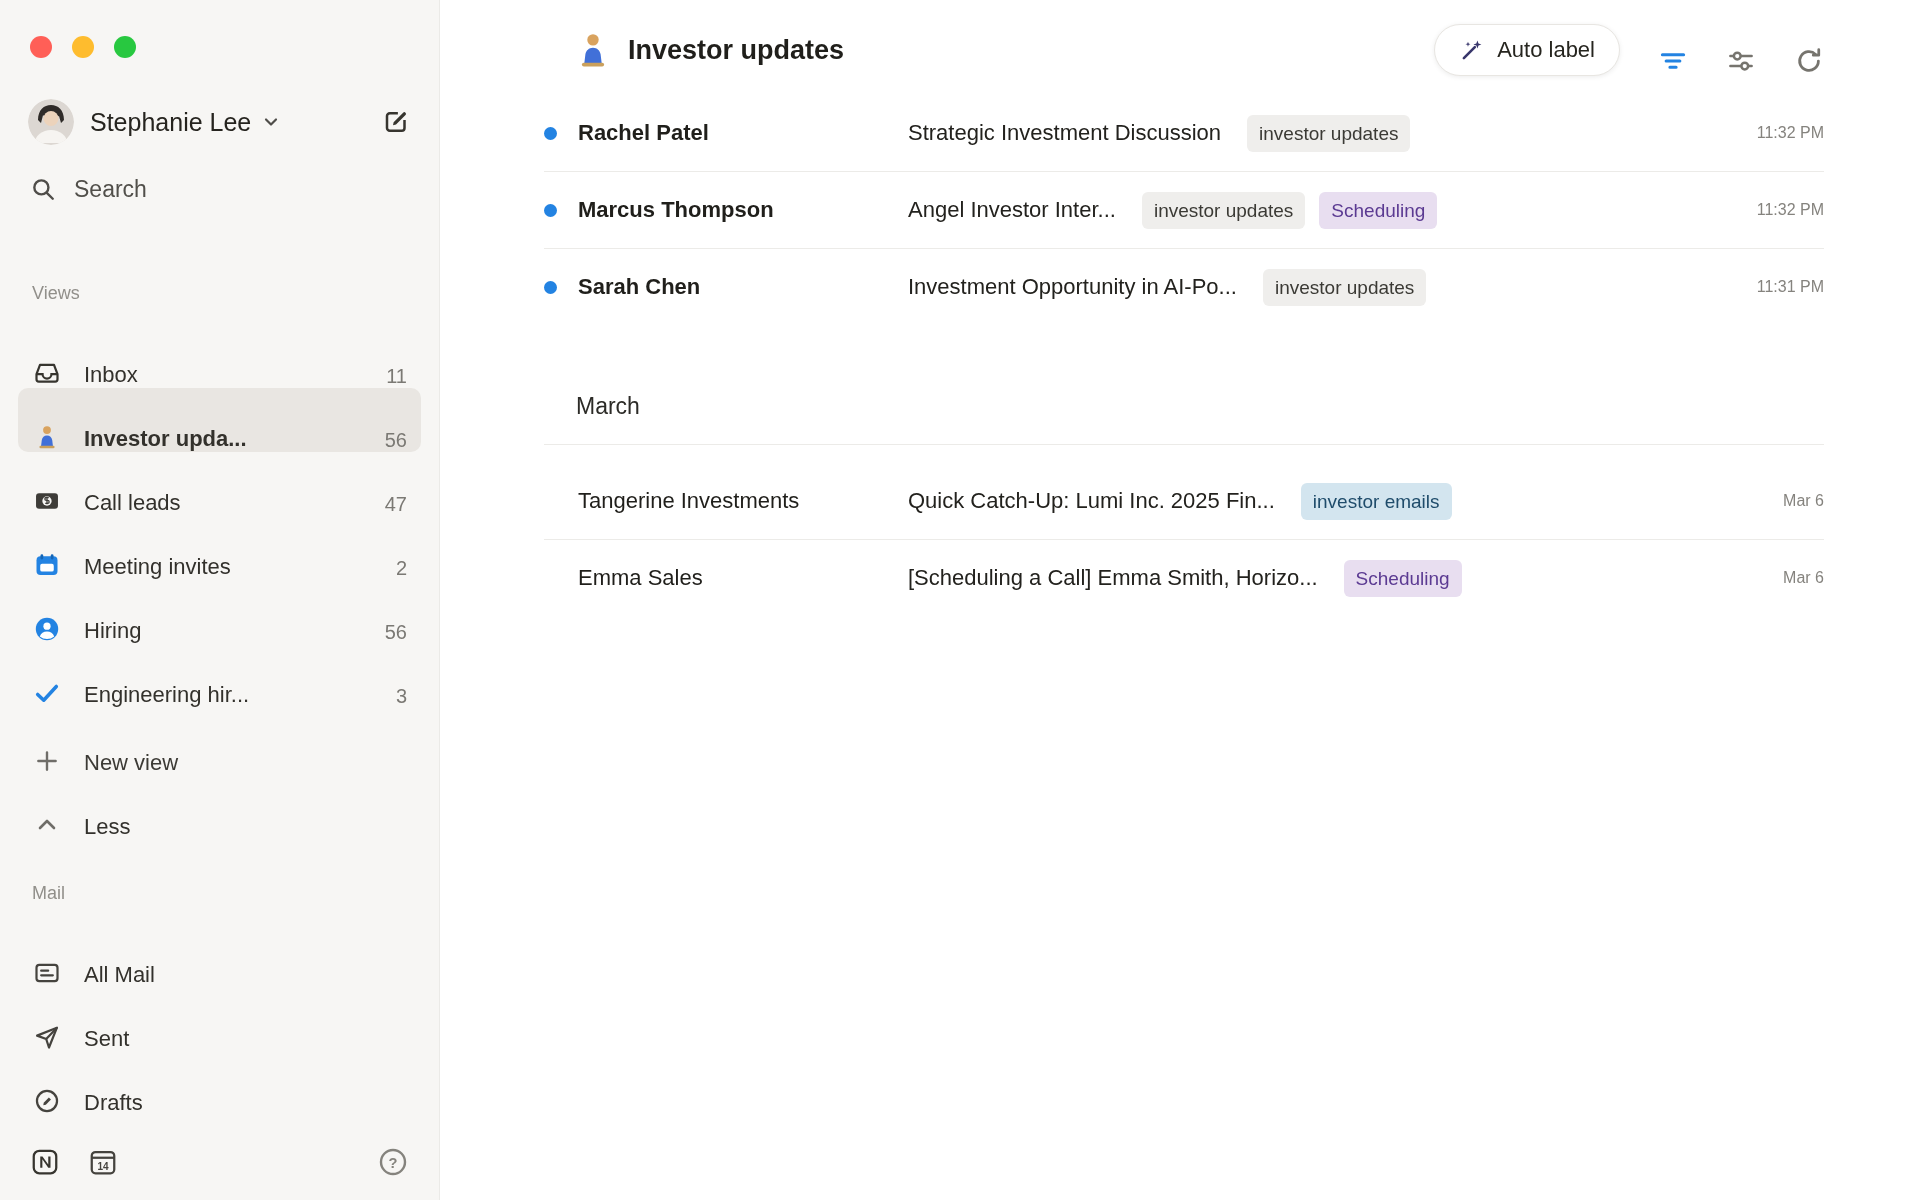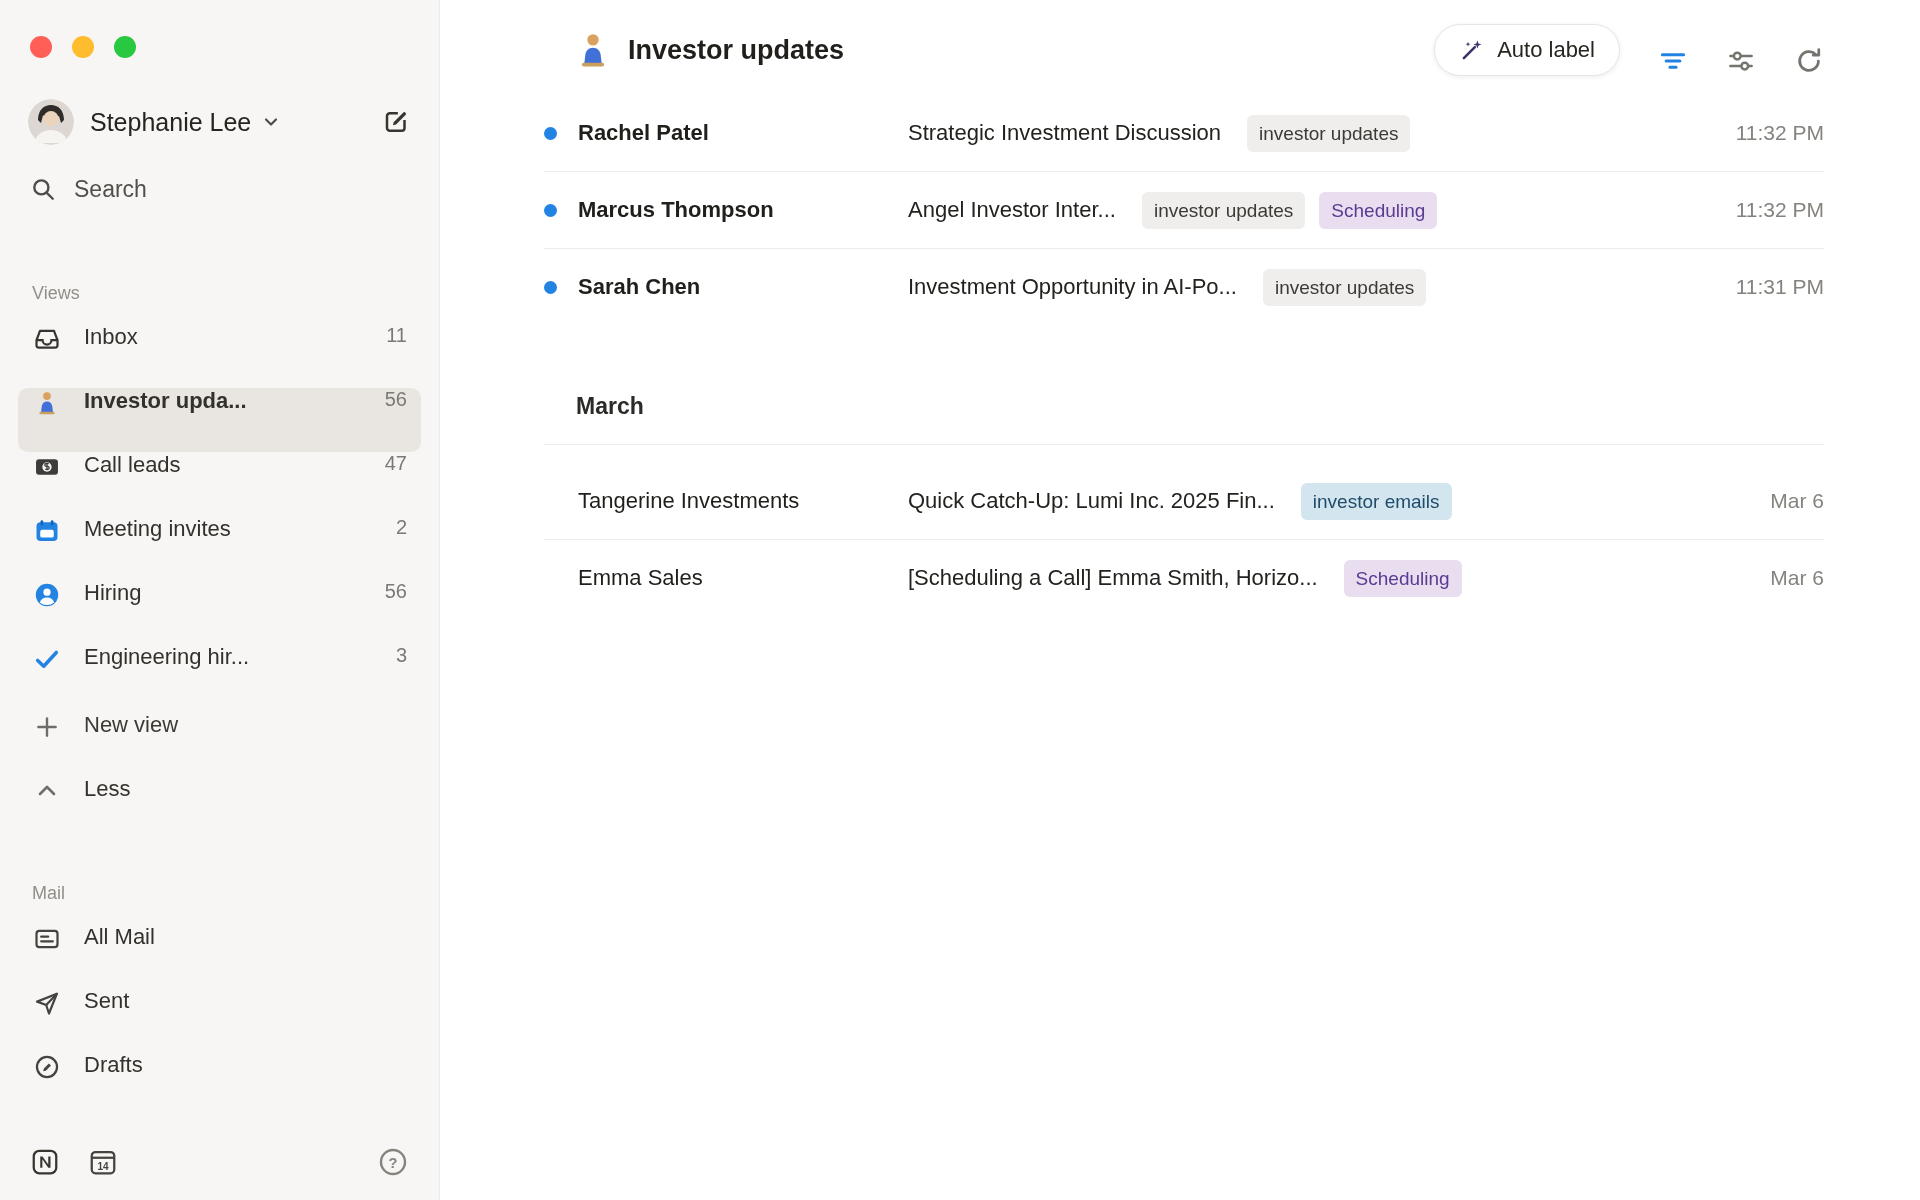--- a/index.html
+++ b/index.html
@@ -24,21 +24,21 @@
   .avatar{width:46px;height:46px;border-radius:50%;overflow:hidden;flex:none;display:flex}
   .user-name{font-size:25px;font-weight:400;margin-left:16px;color:#26241f;white-space:nowrap}
   .chev{margin-left:10px;display:flex}
   .compose{margin-left:auto;display:flex;cursor:pointer}
   .search-row{display:flex;align-items:flex-start;gap:18px;margin-top:30px;height:46px;padding:0 12px;
               font-size:23px;color:#514f4a;cursor:pointer}
   .section-head{font-size:18px;color:#918f8a;padding-left:14px;height:22px;line-height:22px}
   .head-views{margin-top:60px}
   .head-mail{margin-top:42px}
   .views-list,.mail-list{margin-top:20px;display:flex;flex-direction:column}
-  .side-item{display:flex;align-items:flex-start;height:64px;padding:0 14px;border-radius:10px;
+  .side-item{display:flex;align-items:flex-end;height:64px;padding:0 14px;border-radius:10px;
              font-size:22px;color:#33312c;cursor:pointer}
   .side-item.selected{background:var(--sel-bg)}
   .side-item.selected .label{font-weight:700}
   .side-item .icon{width:30px;height:30px;margin-right:22px;display:flex;align-items:center;justify-content:center;flex:none}
   .side-item .label{white-space:nowrap}
   .side-item .count{margin-left:auto;font-size:20px;color:#7b7974}
   .side-item.action{margin-top:4px;color:#3c3a35}
   .side-footer{position:absolute;left:30px;right:30px;bottom:22px;display:flex;align-items:center;gap:28px}
   .footer-help{margin-left:auto;display:flex;cursor:pointer}
   .footer-ic{display:flex;cursor:pointer}
@@ -61,23 +61,23 @@
   .dot{width:13px;height:13px;border-radius:50%;background:var(--blue);margin-right:21px;flex:none}
   .dot.hidden{visibility:hidden}
   .sender{width:330px;flex:none;color:#201f1b;white-space:nowrap;overflow:hidden;text-overflow:ellipsis}
   .email-row.unread .sender{font-weight:700}
   .subject{white-space:nowrap;color:#23221e;margin-right:26px;overflow:hidden;text-overflow:ellipsis}
   .tags{display:flex;gap:14px;align-items:center;flex:none}
   .tag{font-size:19px;line-height:1;padding:9px 12px;border-radius:6px;white-space:nowrap;font-weight:500;cursor:pointer}
   .tag.gray{background:var(--tag-gray-bg);color:#3b3a35}
   .tag.purple{background:var(--tag-purple-bg);color:var(--tag-purple-tx)}
   .tag.blue{background:var(--tag-blue-bg);color:var(--tag-blue-tx)}
-  .time{margin-left:auto;flex:none;color:var(--muted);font-size:21px;padding-left:20px}
+  .time{margin-left:auto;flex:none;color:var(--muted);font-size:16px;padding-left:20px}
   .month-header{height:95px;display:flex;align-items:flex-end;padding:0 0 24px 32px;
-                border-bottom:1px solid var(--divider);font-size:23px;font-weight:700;color:#2c2b27}
+                border-bottom:1px solid var(--divider);font-size:23px;font-weight:400;color:#2c2b27}
 </style>
 </head>
 <body>
 
 <div class="app">
 
   <aside class="sidebar">
 
     <div class="traffic">
       <span class="light red"></span>

